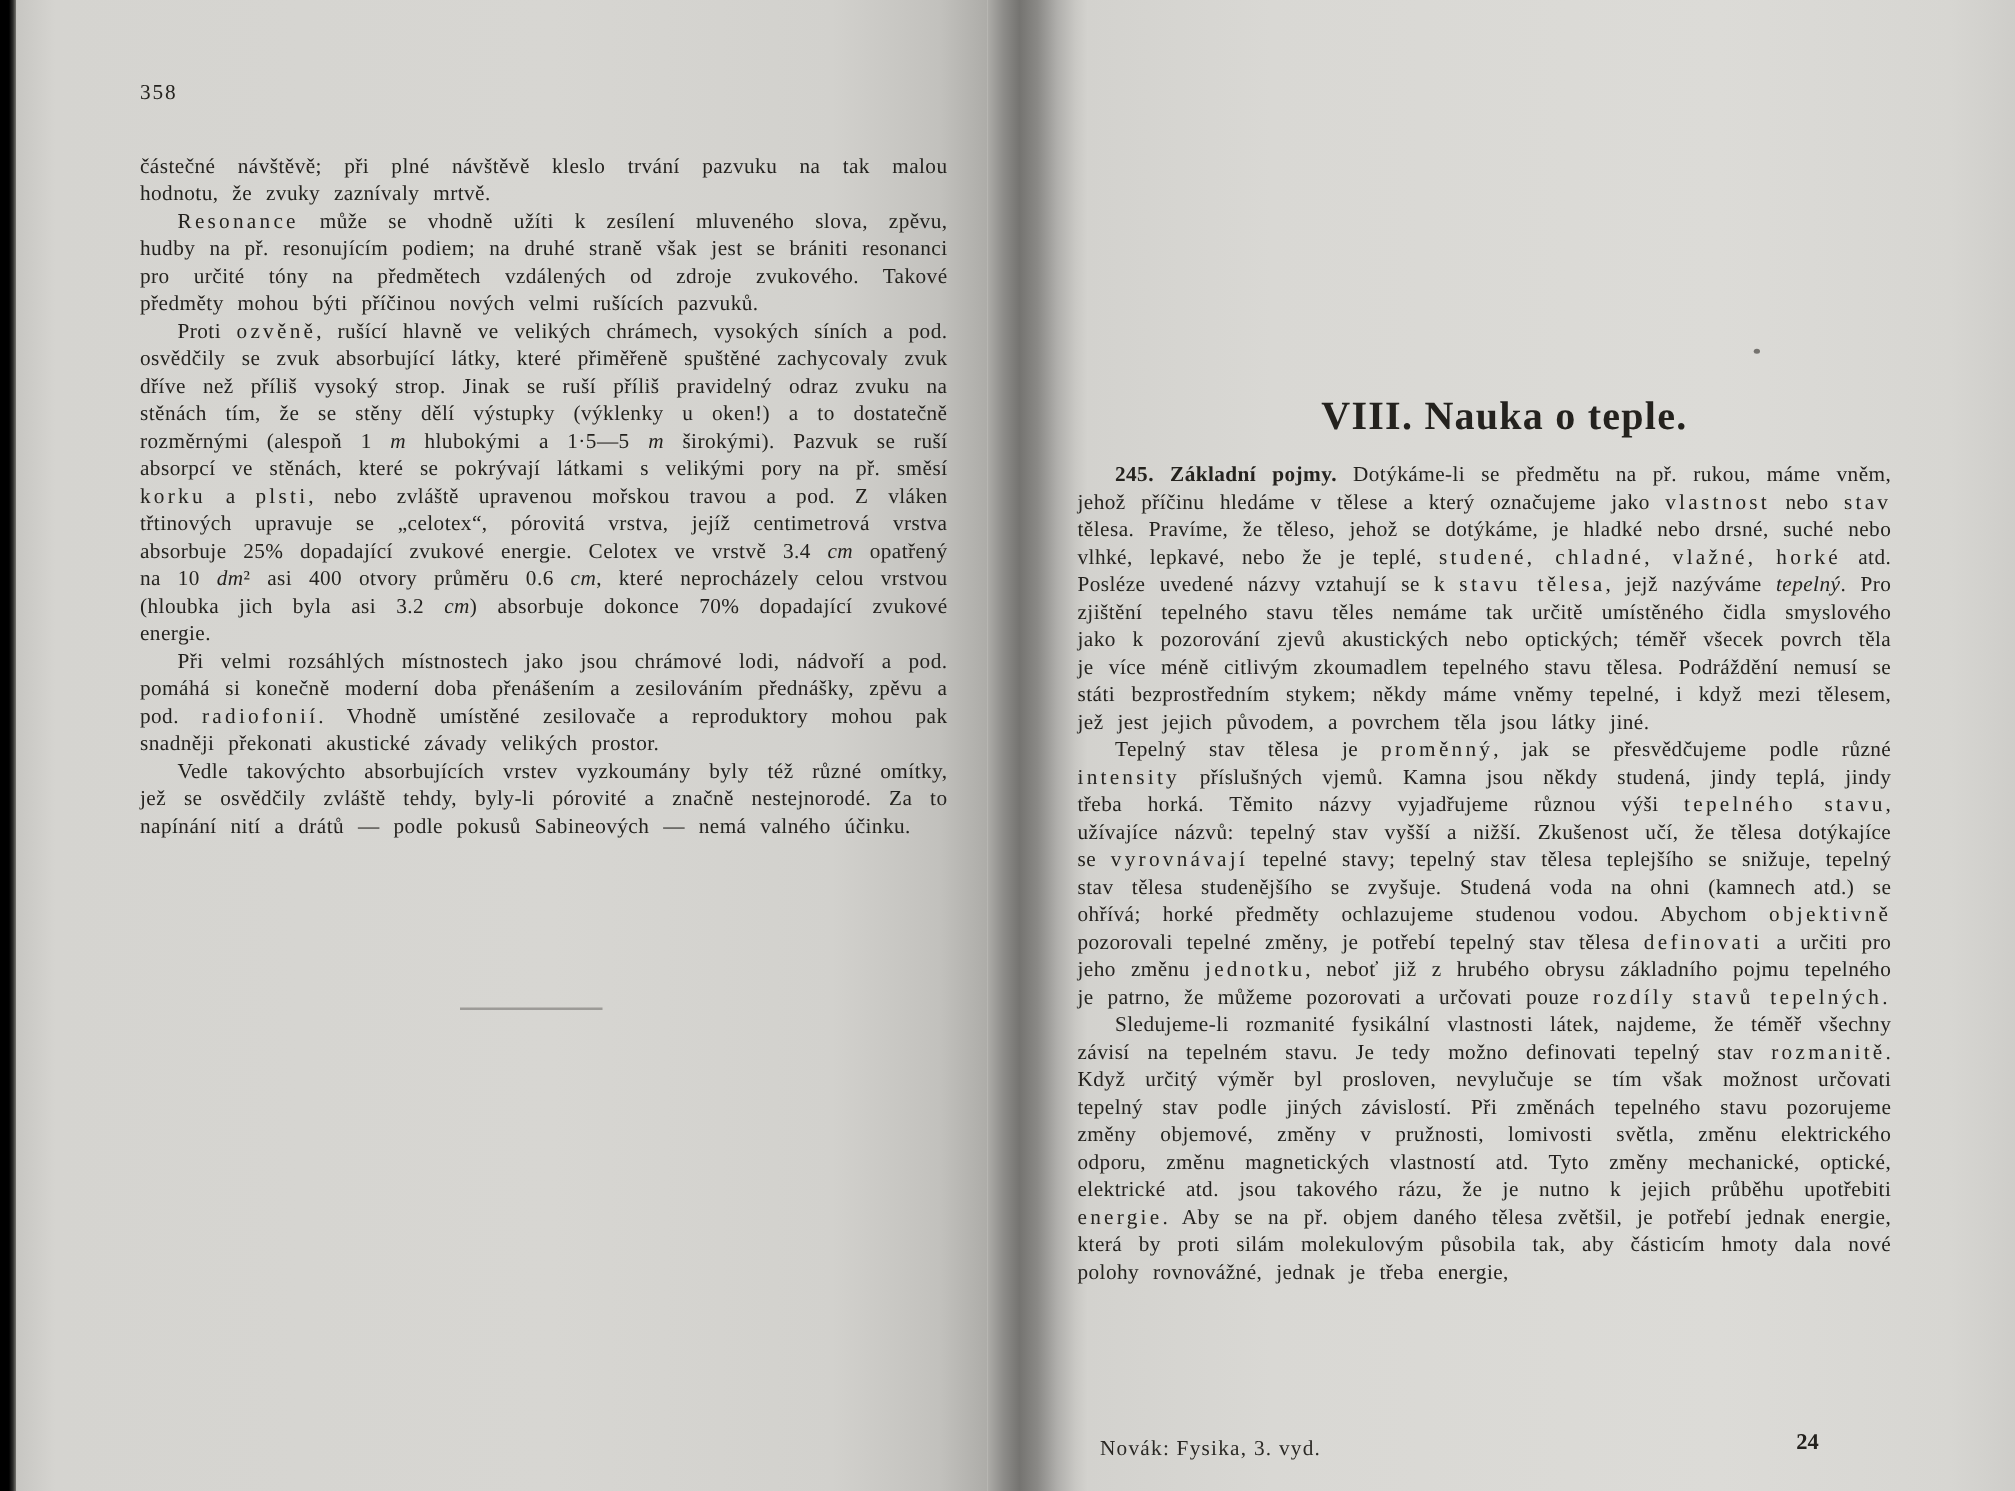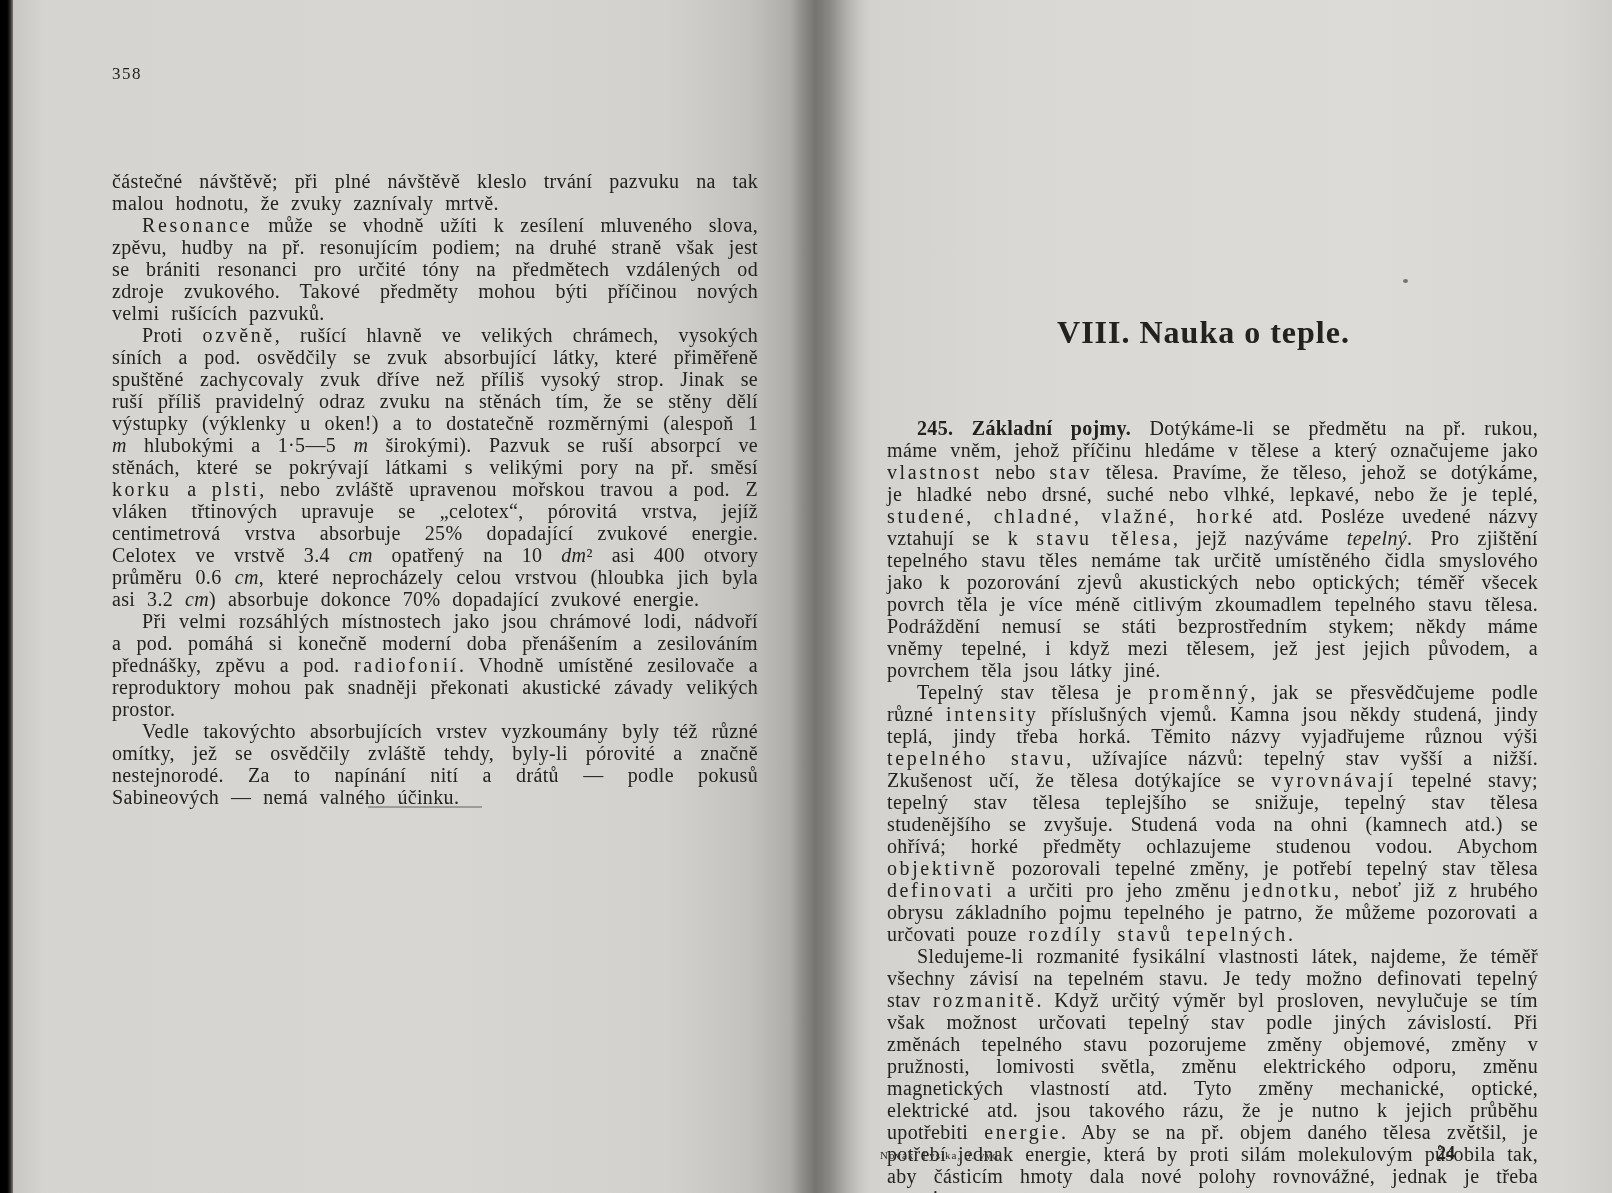--- a/index.html
+++ b/index.html
@@ -28,41 +28,41 @@
     background: linear-gradient(90deg, #d3d2ce 0, #d9d8d4 20%, #dcdbd7 68%, #d7d6d2 93%, #cecdc9 100%);
   }
 
   
   .pagenum-left {
     position: absolute; left: 112px; top: 64px;
     font-size: 17px; letter-spacing: 1.5px; color: #24221e;
   }
   .textcol {
     position: absolute; color: #24221e;
-    font-size: 20px; line-height: 22px;
-    text-align: justify; letter-spacing: 0.35px; word-spacing: 6.5px; margin-top: 48px;
+    font-size: 17px; line-height: 22px;
+    text-align: justify; letter-spacing: 0.35px; word-spacing: 6.5px;
   }
   .textcol p { margin: 0; text-indent: 30px; }
   .textcol p.noindent { text-indent: 0; }
   .left-col  { left: 112px; top: 122px; width: 646px; }
-  .right-col { left: 887px; top: 369px; width: 651px; }
+  .right-col { left: 862px; top: 369px; width: 651px; }
   .g { letter-spacing: 2.6px; }
 
   .divider {
     position: absolute; left: 368px; top: 806px; width: 114px; height: 2px;
     background: #6d6b67; opacity: 0.55;
   }
   .chapter {
     position: absolute; left: 862px; top: 298px; width: 651px; margin: 16px;
     text-align: center; font-size: 32px; font-weight: bold;
     letter-spacing: 1px; color: #24221e;
   }
   .footer-left {
     position: absolute; left: 880px; top: 1149px;
-    font-size: 11px; letter-spacing: 1px; color: #2a2824;
+    font-size: 17px; letter-spacing: 1px; color: #2a2824;
   }
   .footer-right {
     position: absolute; left: 1437px; top: 1143px;
     font-size: 18px; font-weight: bold; color: #24221e; text-align: right;
   }
   .speck { position: absolute; width: 5px; height: 4px; border-radius: 50%; background: #5b5955; opacity: .8; }
 </style>
 </head>
 <body>
 

